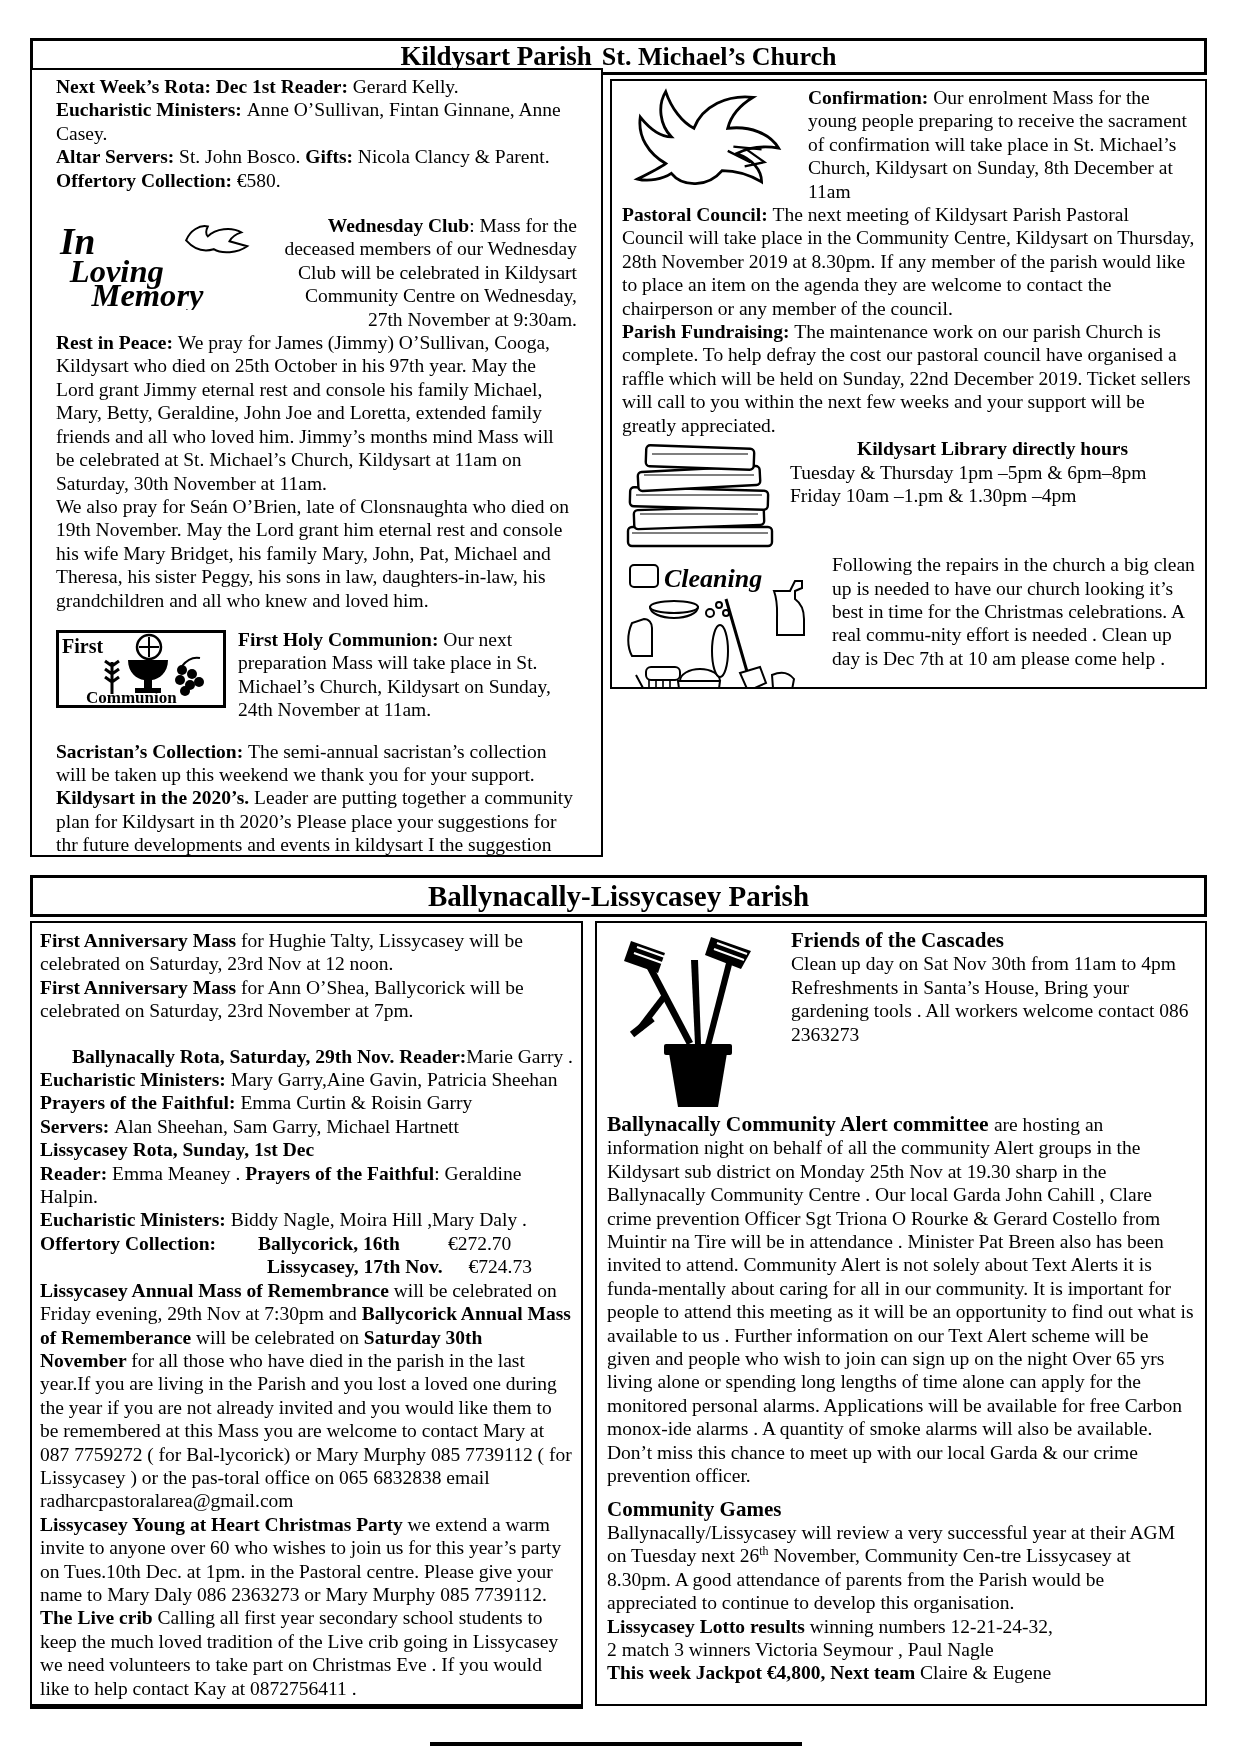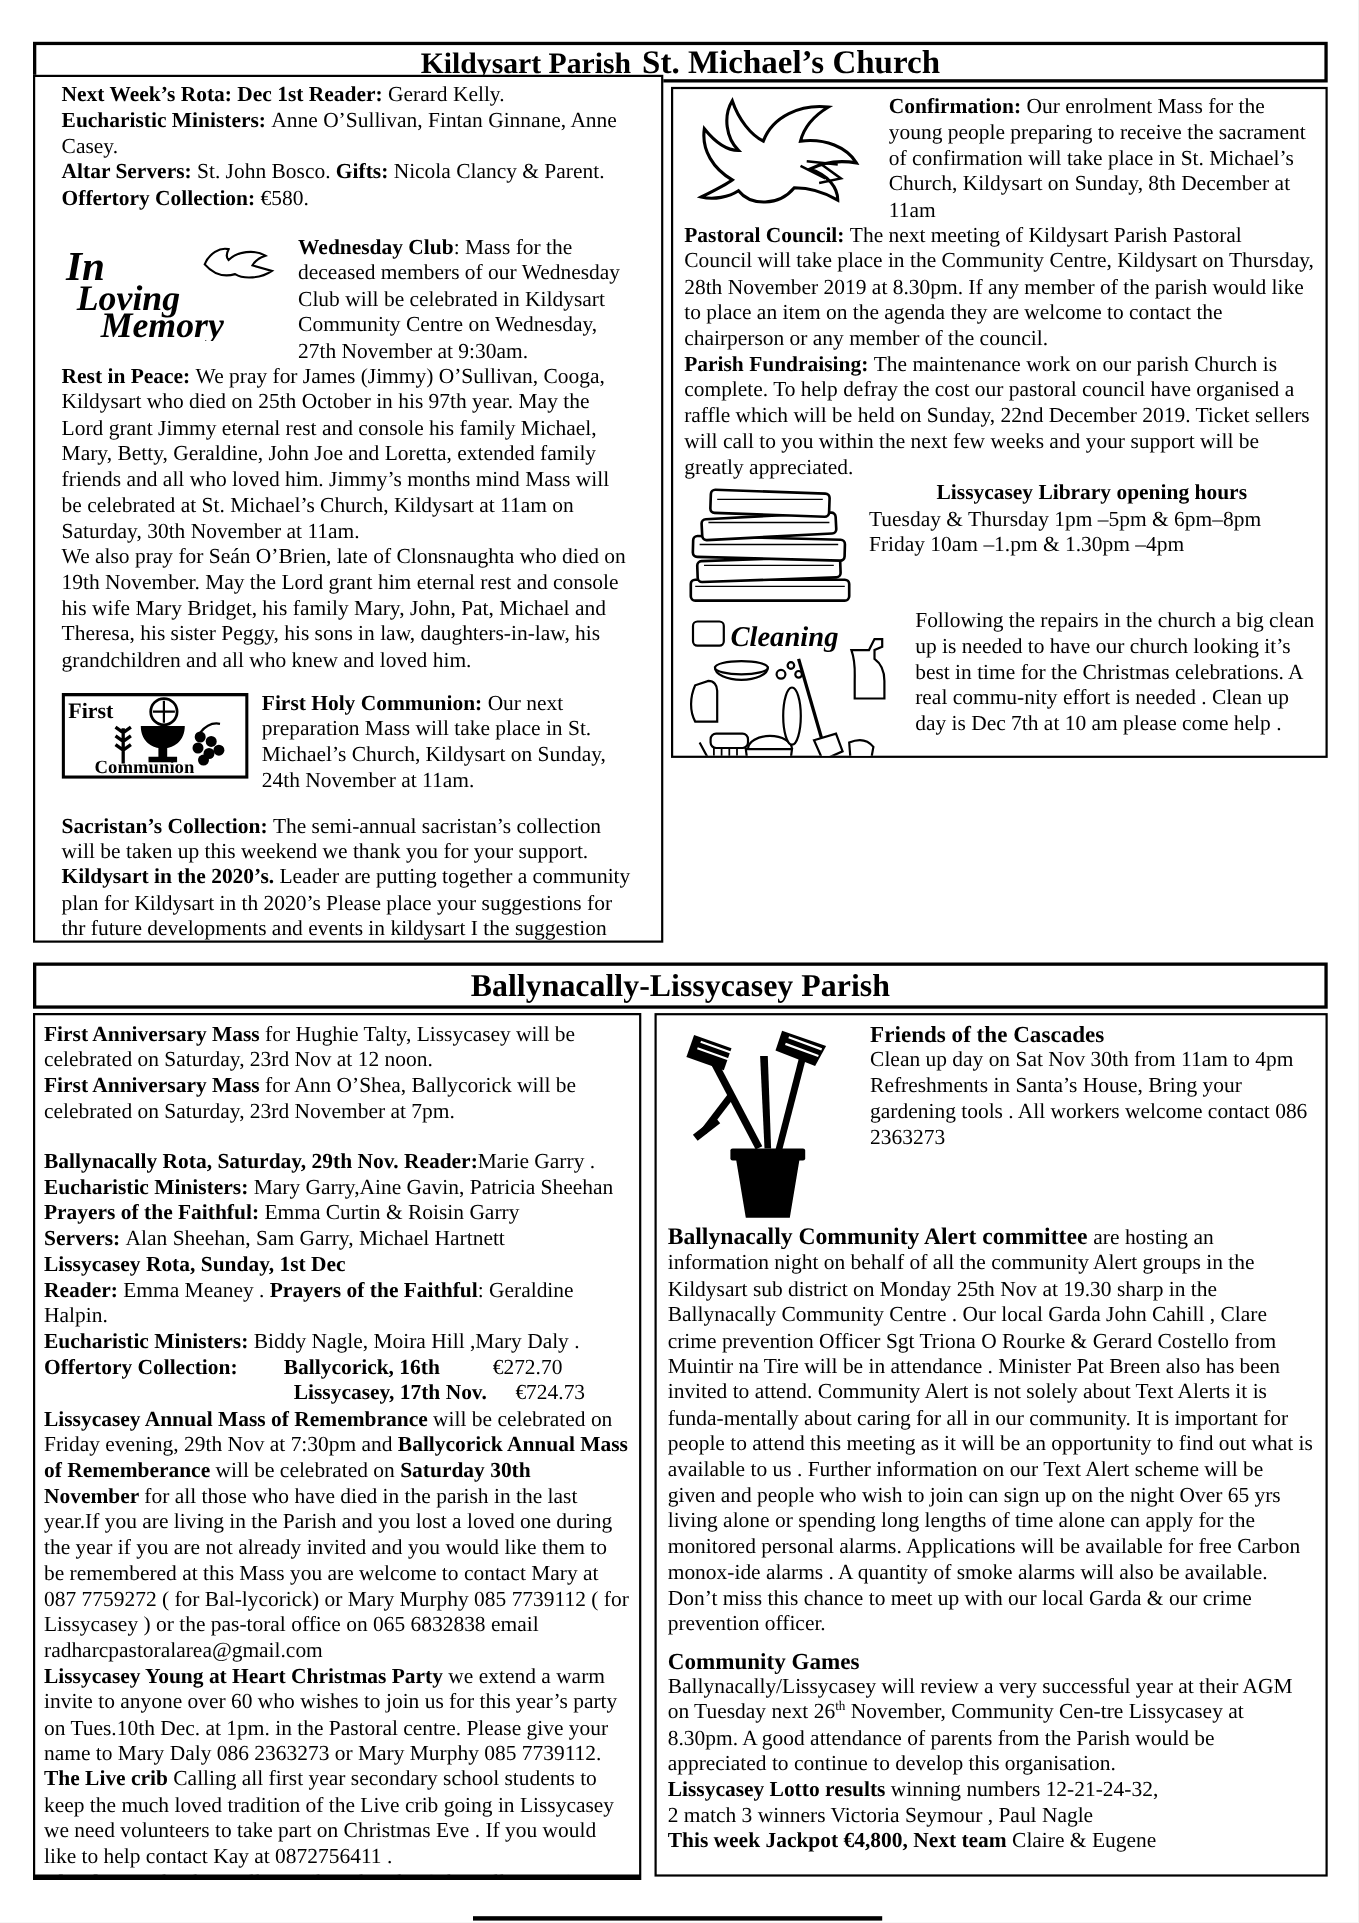--- a/index.html
+++ b/index.html
@@ -1,30 +1,30 @@
 <!DOCTYPE html>
 <html><head>
 <meta charset="utf-8">
 <style>
   html,body{margin:0;padding:0;background:#e8e8e8;}
   .page{position:relative;width:1235px;height:1748px;background:#ffffff;margin:0 auto;
         font-family:"Liberation Serif",serif;font-size:19.5px;line-height:23.4px;color:#000;}
   .box{position:absolute;background:#fff;border:2px solid #000;box-sizing:border-box;}
   #topHeader{left:30px;top:38px;width:1177px;height:37px;border-width:3px;text-align:center;}
   #topHeader .t1{font-size:27px;font-weight:bold;line-height:31px;}
-  #topHeader .t2{font-size:30px;font-weight:bold;line-height:31px;margin-left:10px;}
+  #topHeader .t2{font-size:26px;font-weight:bold;line-height:31px;margin-left:10px;}
   #tl{left:30px;top:68px;width:573px;height:789px;padding:5px 24px;overflow:hidden;}
   #tr{left:610px;top:79px;width:597px;height:610px;padding:5px 10px;overflow:hidden;}
   #bh{left:30px;top:875px;width:1177px;height:42px;border-width:3px;text-align:center;}
   #bh .t1{font-size:29px;font-weight:bold;line-height:36px;}
   #bl{left:30px;top:921px;width:553px;height:788px;padding:6px 8px;overflow:hidden;border-bottom-width:5px;}
   #br{left:595px;top:921px;width:612px;height:785px;padding:6px 10px;overflow:hidden;}
   #stub{position:absolute;left:430px;top:1742px;width:372px;height:4px;background:#000;}
   .para{margin:0;}
-  .para.gap{margin-top:22px;}
+  .para.gap{margin-top:22px;text-align:right;}
   .para.gap-sm{margin-top:10px;}
   .para.ctr{text-align:center;}
   .b{font-weight:bold;}
   .big{font-weight:bold;font-size:21.5px;}
   .lg{font-size:21px;}
   sup{font-size:12px;line-height:0;vertical-align:super;}
   .sp{display:inline-block;height:1px;}
   .seg{clear:left;}
   .mt16{margin-top:16px;}
   .mt18{margin-top:18px;}
@@ -127,21 +127,21 @@
             <rect x="6" y="90" width="144" height="19" rx="4"></rect>
             <rect x="12" y="71" width="130" height="19" rx="4" transform="rotate(-2 77 80)"></rect>
             <rect x="8" y="52" width="138" height="19" rx="4" transform="rotate(1.5 77 61)"></rect>
             <rect x="16" y="32" width="122" height="19" rx="4" transform="rotate(-3 77 41)"></rect>
             <rect x="24" y="10" width="108" height="21" rx="4" transform="rotate(2 78 20)"></rect>
           </g>
           <path d="M10 96 h136 M18 77 h118 M14 58 h126 M22 38 h110 M30 17 h96" stroke="#000" stroke-width="1.2" fill="none"></path>
         </svg>
       </span>
       <div>
-          <p class="para ctr"><span class="b">Lissycasey Library opening hours</span></p>
+          <p class="para ctr"><span class="b">Kildysart Library directly hours</span></p>
           <p class="para"><span>Tuesday &amp; Thursday 1pm –5pm &amp; 6pm–8pm</span></p>
           <p class="para"><span>Friday 10am –1.pm  &amp; 1.30pm –4pm</span></p>
         </div>
     </div>
     <div class="seg mt6">
       <span class="fl" id="cleanImg">
         <svg viewBox="0 0 196 184" width="196" height="184">
           <text x="42" y="32" font-size="26" font-style="italic" font-weight="bold">Cleaning</text>
           <g fill="#fff" stroke="#000" stroke-width="2">
             <rect x="8" y="10" width="28" height="22" rx="4"></rect>

